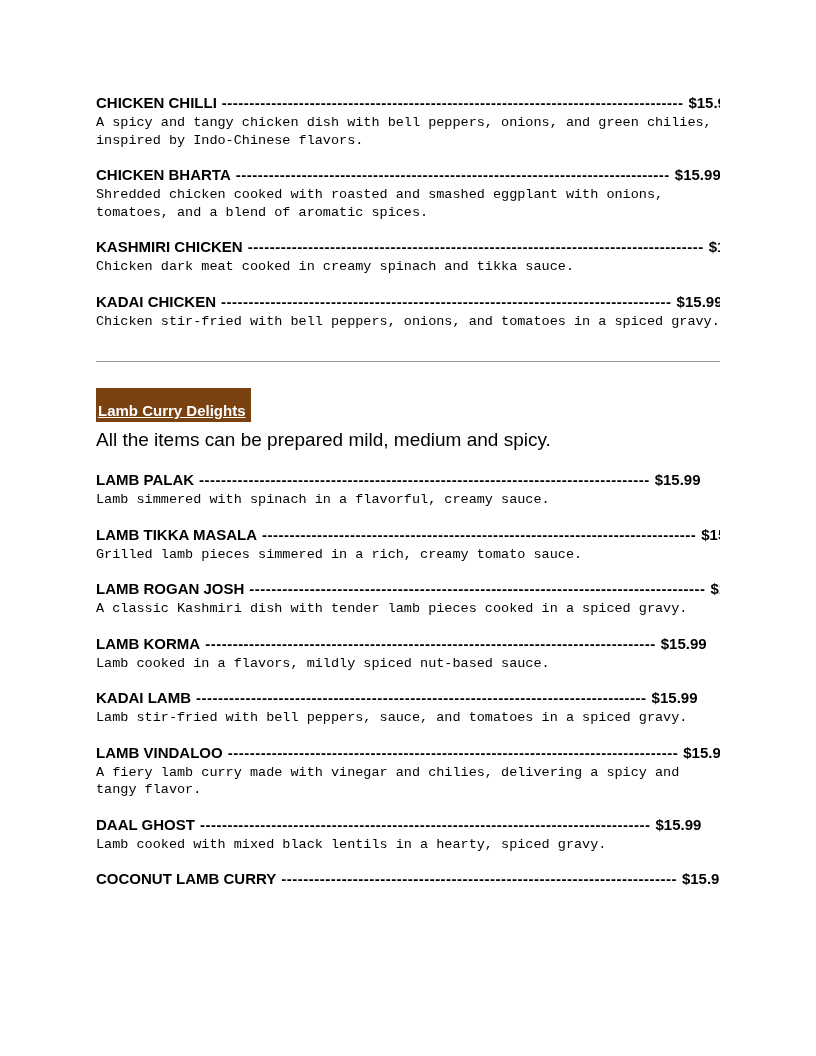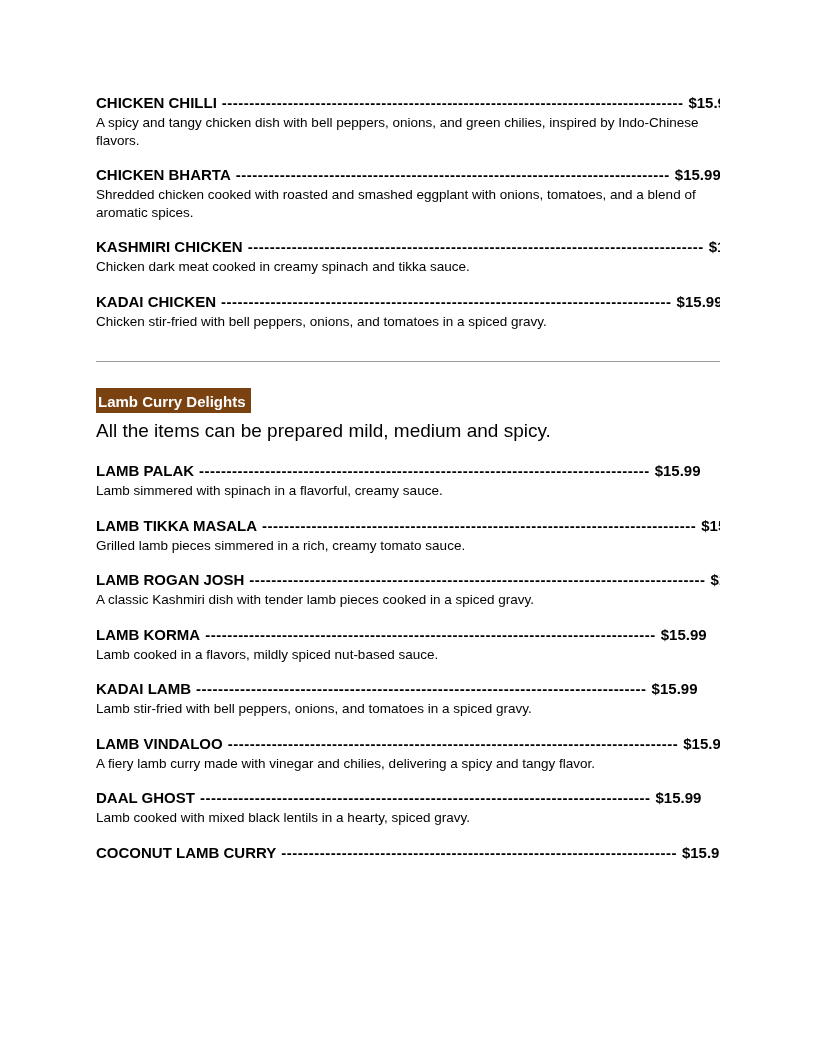--- a/index.html
+++ b/index.html
@@ -20,32 +20,33 @@
     font-size: 15px; font-weight: bold;
     line-height: 19px; margin: 0 0 2px 0;
     white-space: nowrap; overflow: hidden;
     letter-spacing: 0;
   }
   .item-line .nm { }
   .item-line .ld { margin: 0 5px; letter-spacing: 0.5px; }
   .item-line .pr { }
   .item-desc {
     font-size: 13.5px; line-height: 17.5px;
-    margin: 0; max-width: 624px;
+    margin: 0; max-width: 624px; font-family: Liberation Mono, monospace;
   }
   .section-hr {
     border: none; border-top: 1px solid #9b9b9b;
     margin: 31px 0 26px 0; width: 624px;
   }
   .section-title {
     display: inline-block;
     background: #7a4111; color: #ffffff;
     font-size: 15px; font-weight: bold; line-height: 19px;
-    padding: 4px 5px 2px 2px;
+    padding: 13px 5px 2px 2px;
     margin: 0 0 9px 0;
+    text-decoration: underline;
   }
   .section-title-wrap { margin: 0; }
   .section-note {
     font-size: 19px; line-height: 17px;
     margin: 0 0 22px 0;
   }
 </style>
 </head>
 <body>
 
@@ -102,21 +103,21 @@
       <p class="item-desc">A classic Kashmiri dish with tender lamb pieces cooked in a spiced gravy.</p>
     </div>
 
     <div class="item">
       <h3 class="item-line"><span class="nm">LAMB KORMA</span><span class="ld">----------------------------------------------------------------------------------</span><span class="pr">$15.99</span></h3>
       <p class="item-desc">Lamb cooked in a flavors, mildly spiced nut-based sauce.</p>
     </div>
 
     <div class="item">
       <h3 class="item-line"><span class="nm">KADAI LAMB</span><span class="ld">----------------------------------------------------------------------------------</span><span class="pr">$15.99</span></h3>
-      <p class="item-desc">Lamb stir-fried with bell peppers, onions, and tomatoes in a spiced gravy.</p>
+      <p class="item-desc">Lamb stir-fried with bell peppers, sauce, and tomatoes in a spiced gravy.</p>
     </div>
 
     <div class="item">
       <h3 class="item-line"><span class="nm">LAMB VINDALOO</span><span class="ld">----------------------------------------------------------------------------------</span><span class="pr">$15.99</span></h3>
       <p class="item-desc">A fiery lamb curry made with vinegar and chilies, delivering a spicy and tangy flavor.</p>
     </div>
 
     <div class="item">
       <h3 class="item-line"><span class="nm">DAAL GHOST</span><span class="ld">----------------------------------------------------------------------------------</span><span class="pr">$15.99</span></h3>
       <p class="item-desc">Lamb cooked with mixed black lentils in a hearty, spiced gravy.</p>

